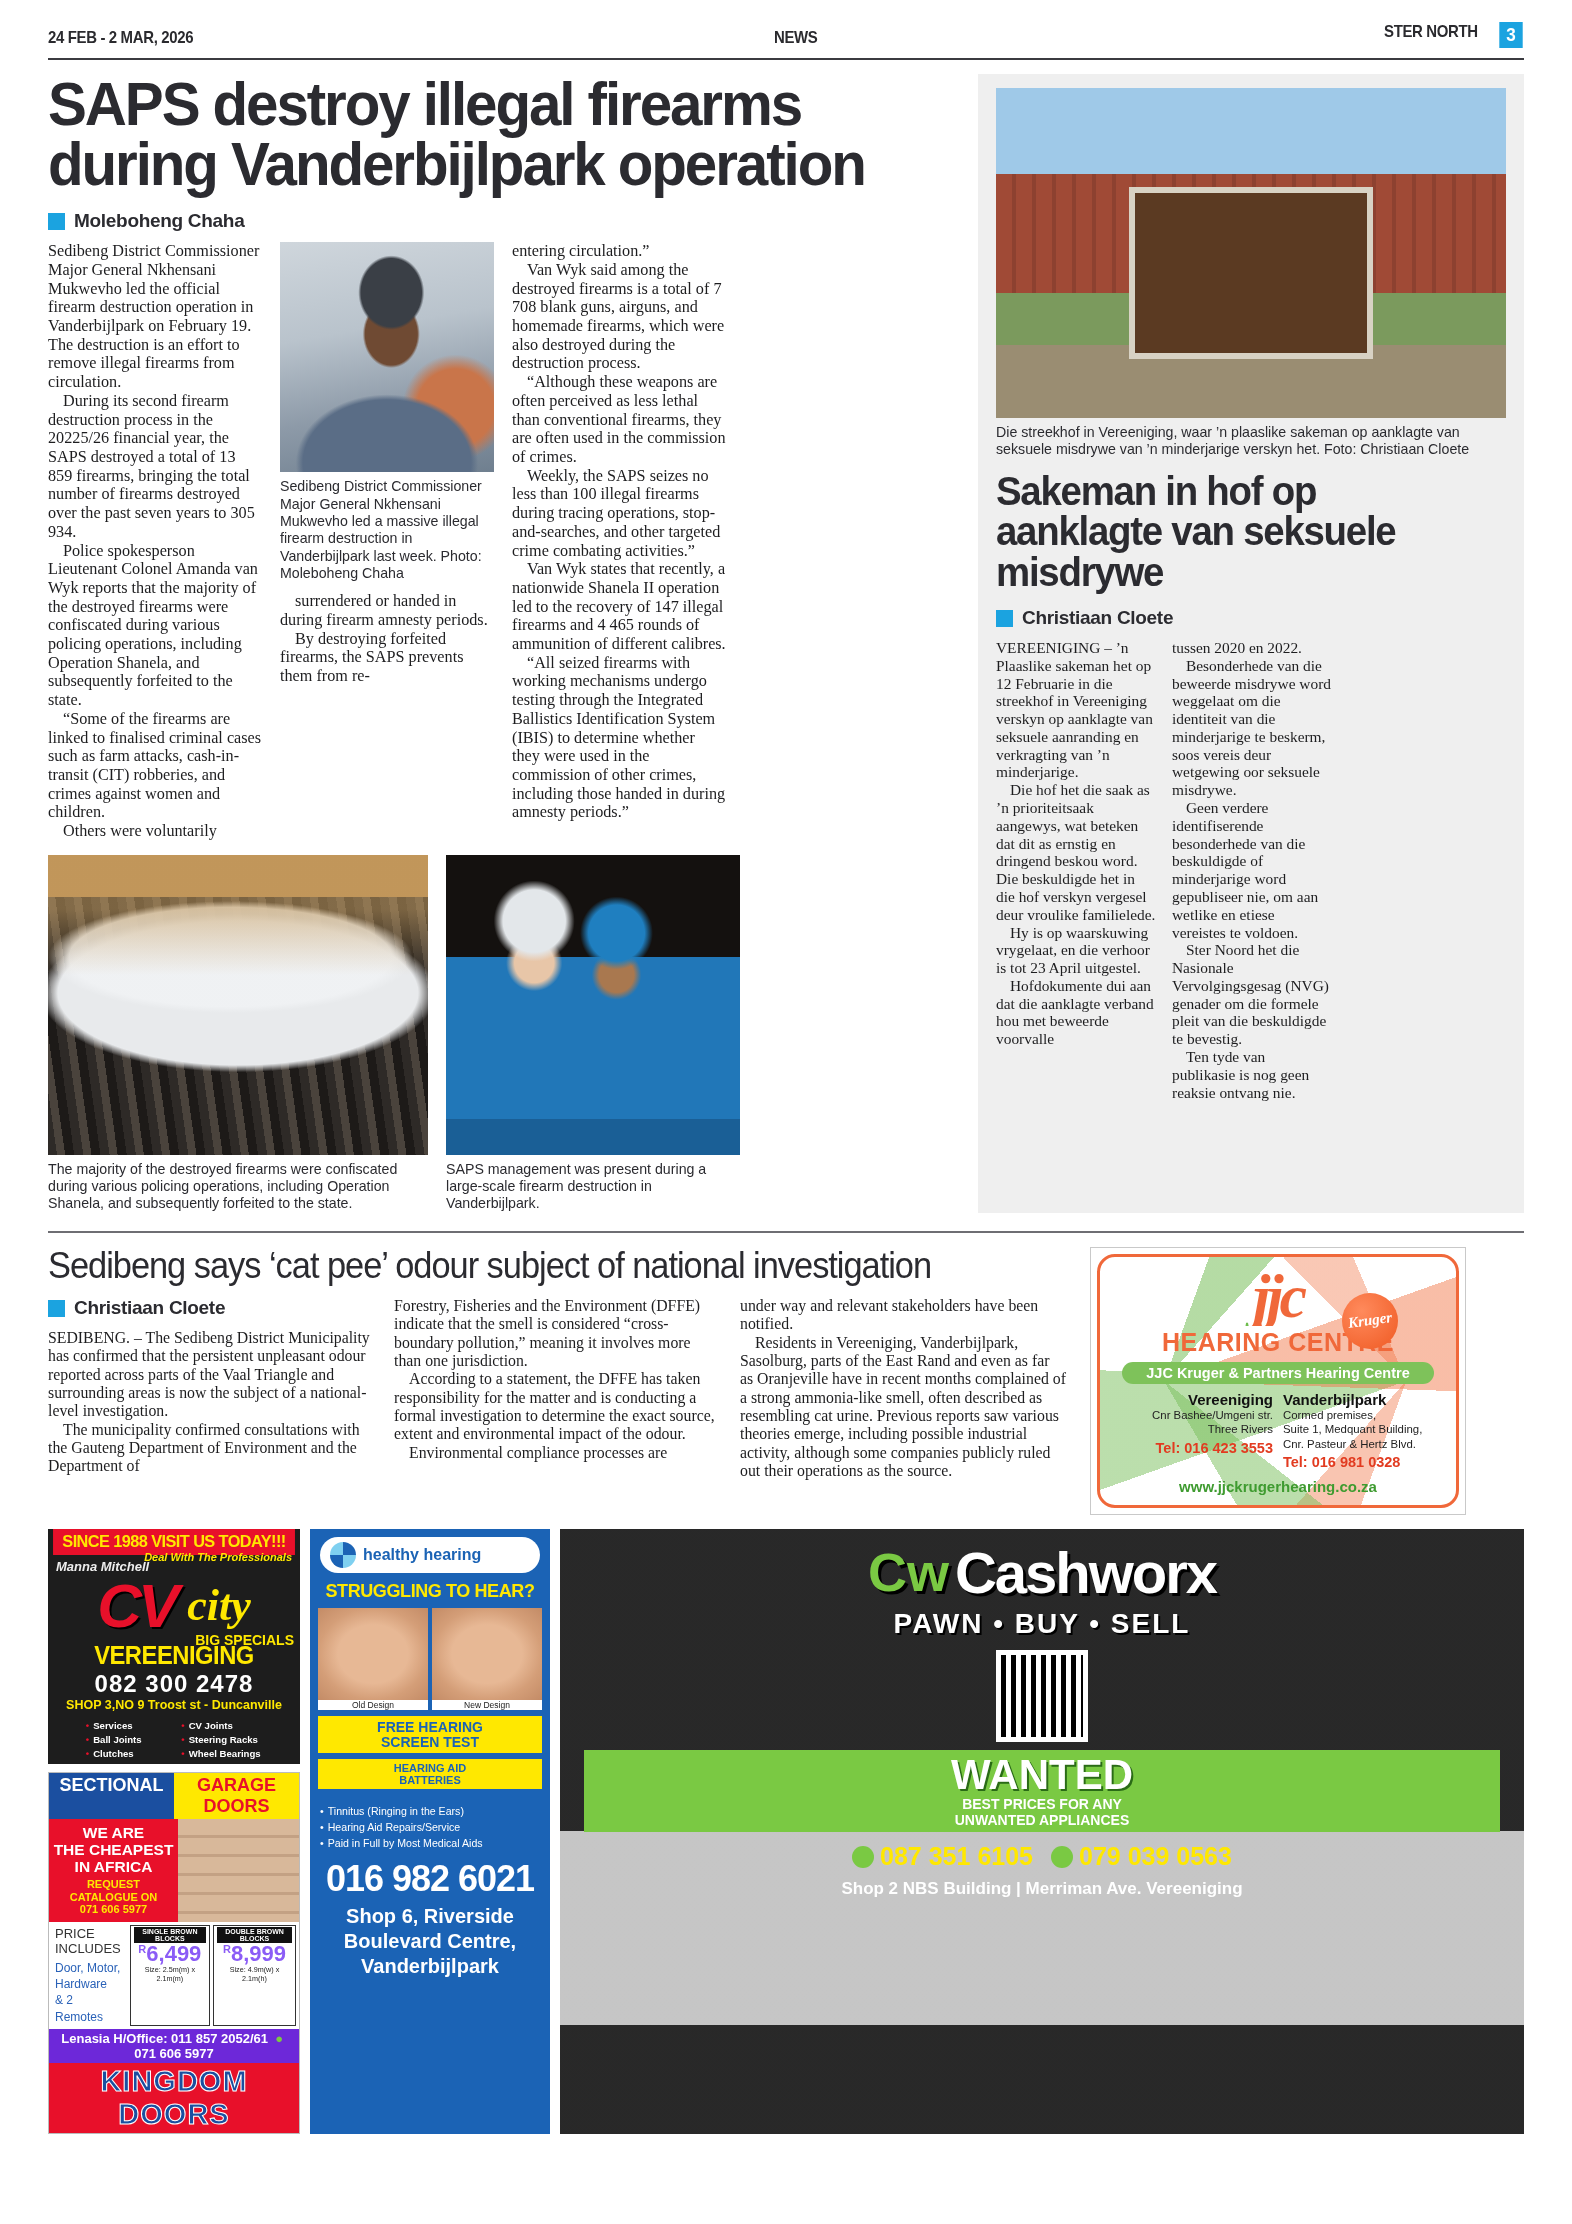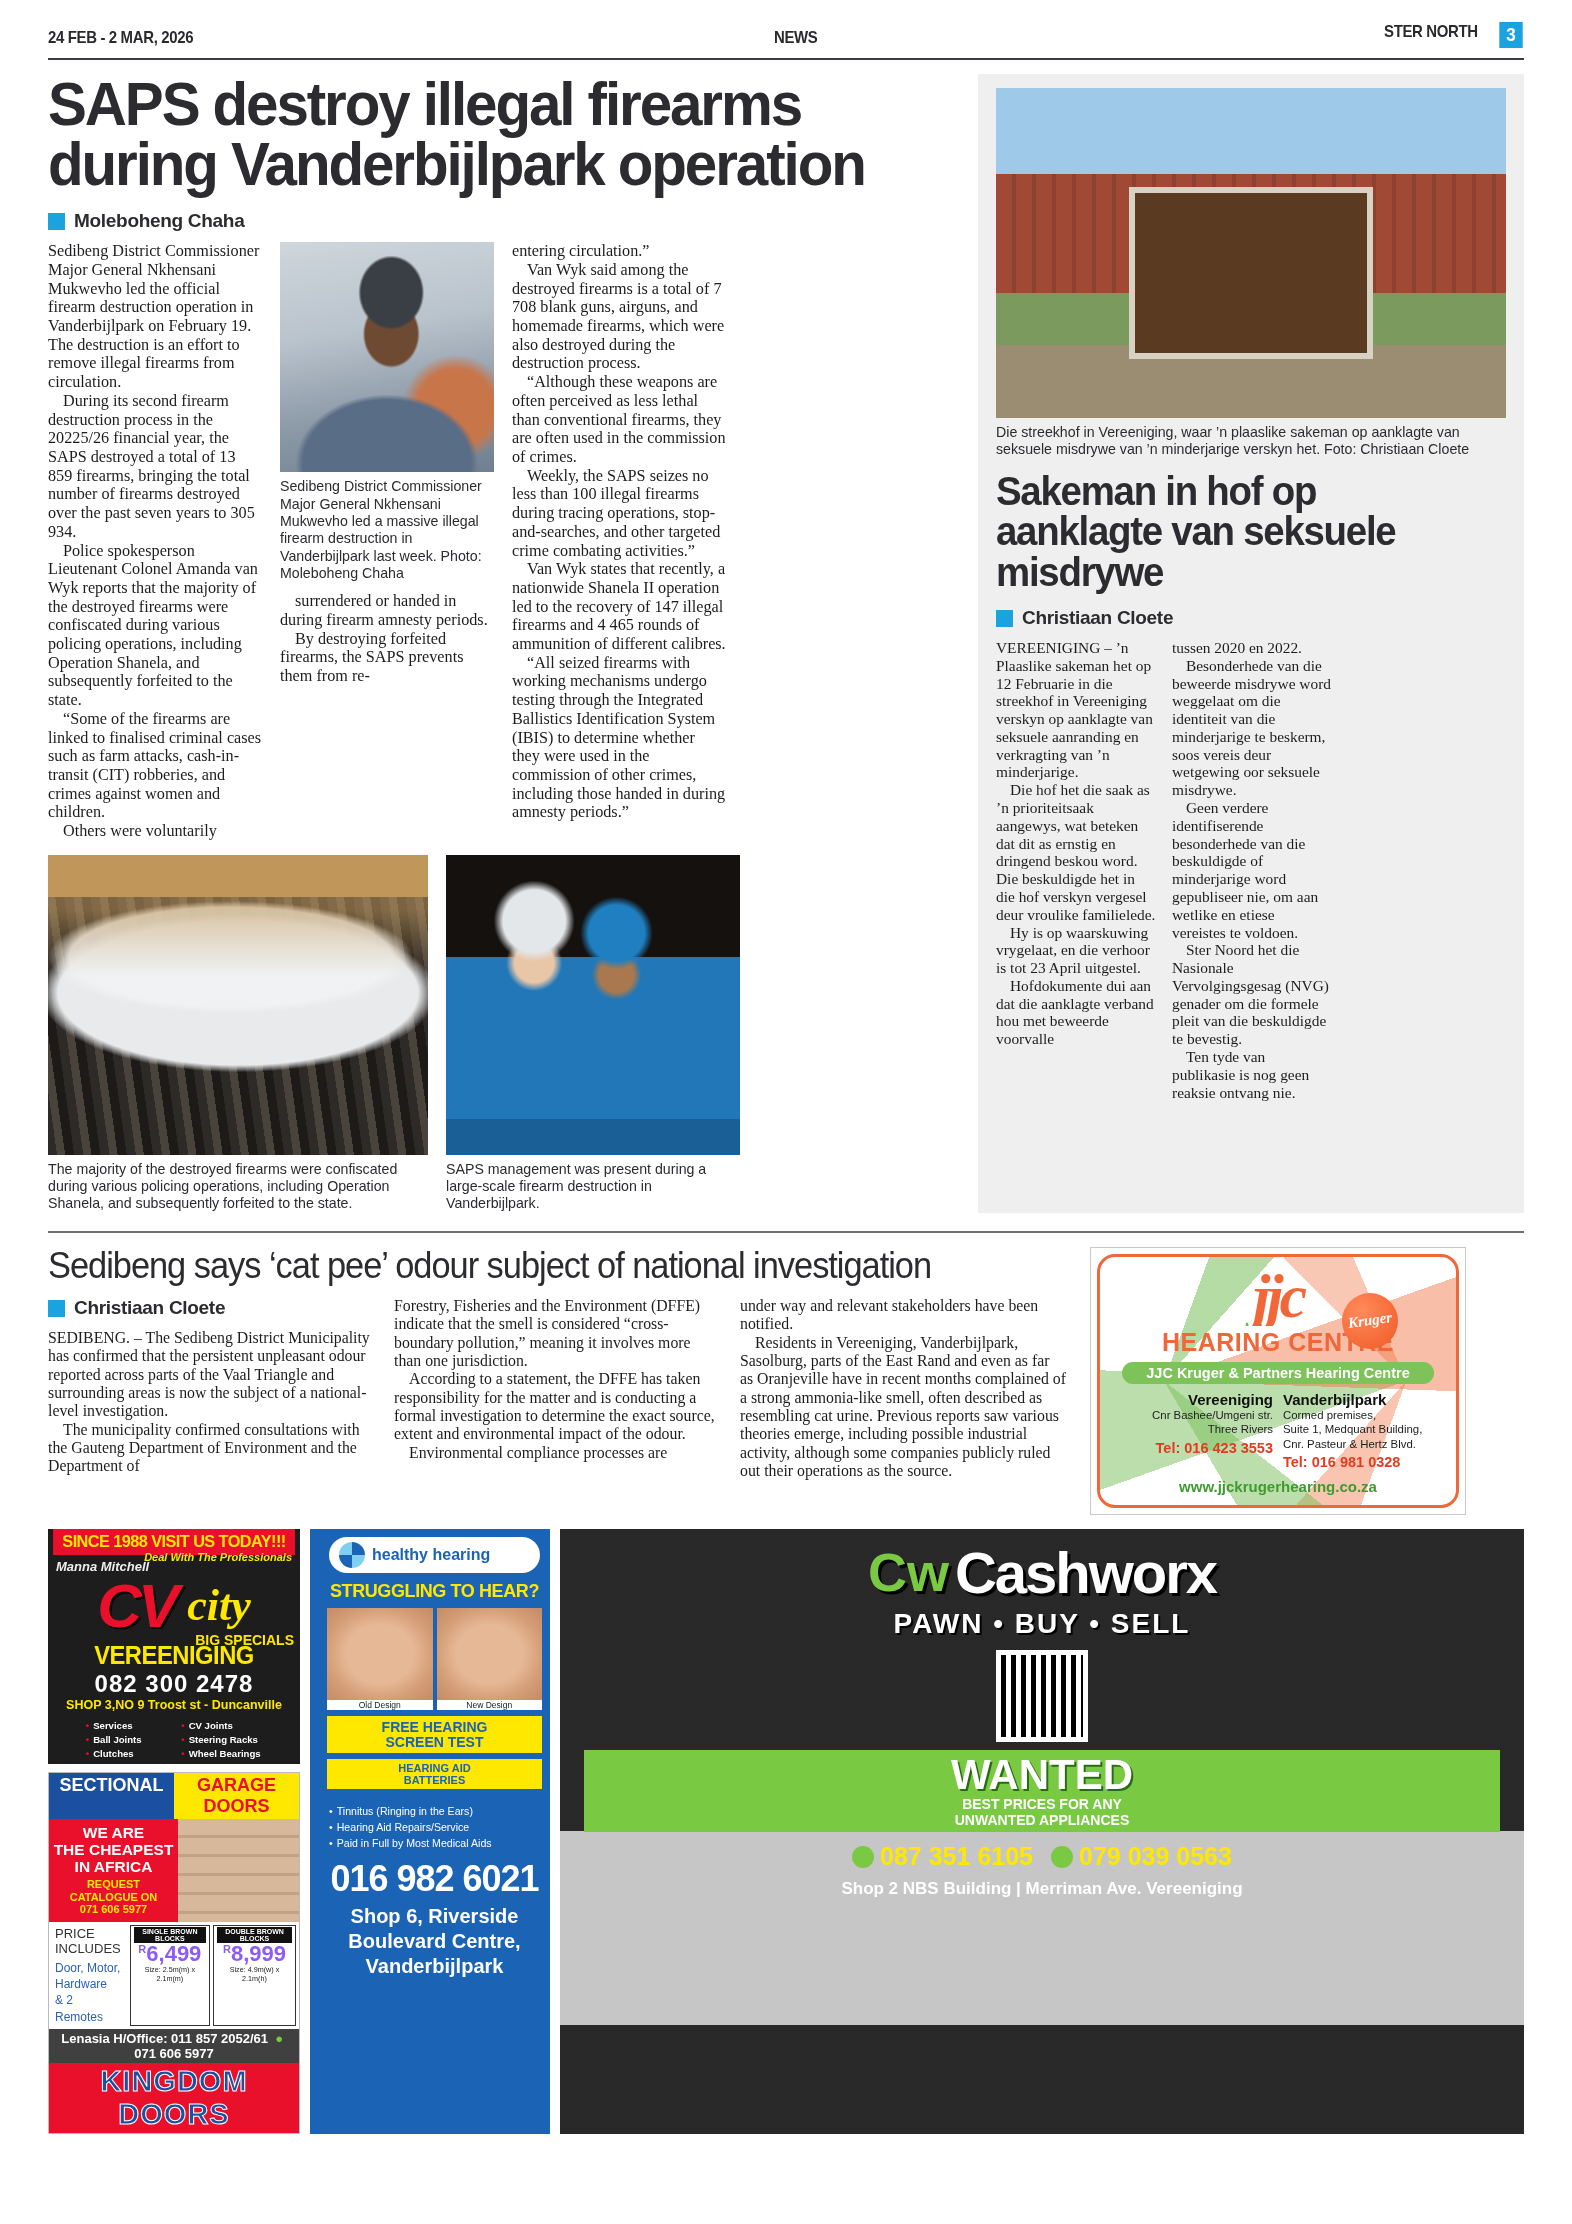--- a/index.html
+++ b/index.html
@@ -254,26 +254,26 @@
   .kd-row3 { display:flex; }
   .kd-pi { flex:1; padding:4px 6px; font-family:"Liberation Sans",sans-serif;}
   .kd-pi .h { font-size:13px; color:#333; }
   .kd-pi .s { font-size:12px; color:#2a62b8; margin-top:4px; line-height:1.35;}
   .kd-prices { display:flex; gap:3px; padding:3px; }
   .kd-pr { background:#fff; border:1px solid #333; padding:1px 3px; text-align:center;}
   .kd-pr .t { background:#111; color:#fff; font-family:"Liberation Sans",sans-serif; font-size:7px; font-weight:700; padding:1px 2px;}
   .kd-pr .p { color:#8b5cf6; font-family:"Liberation Sans",sans-serif; font-weight:700; font-size:22px; line-height:1;}
   .kd-pr .p sup { font-size:11px; }
   .kd-pr .sz { font-size:7.2px; color:#222; font-family:"Liberation Sans",sans-serif;}
-  .kd-bar { background:#404040; color:#fff; font-family:"Liberation Sans",sans-serif; font-weight:700; font-size:13px; text-align:center; padding:2px 0;}
+  .kd-bar { background:#6d28d9; color:#fff; font-family:"Liberation Sans",sans-serif; font-weight:700; font-size:13px; text-align:center; padding:2px 0;}
   .kd-brand { background:#e8102a; text-align:center; padding:2px 0;}
   .kd-brand span { color:#1b4fa0; font-family:"Liberation Sans",sans-serif; font-weight:700; font-size:29px; letter-spacing:1px; -webkit-text-stroke:1px #fff;}
 
   
-  .hh { background:#1b63b5; height:100%; position:relative; overflow:hidden;padding-left:9px; }
+  .hh { background:#1b63b5; height:100%; position:relative; overflow:hidden; }
   .hh-pill { background:#fff; border-radius:999px; margin:8px 10px; padding:5px 10px; display:flex; align-items:center; gap:7px;}
   .hh-swirl { width:26px;height:26px;border-radius:50%;
     background:conic-gradient(#1b63b5 0 25%, #7fd0f0 25% 50%, #1b63b5 50% 75%, #7fd0f0 75%);}
   .hh-pill b { font-family:"Liberation Sans",sans-serif; color:#1b63b5; font-size:16px;}
   .hh-h { color:#ffe800; font-family:"Liberation Sans",sans-serif; font-weight:700; font-size:18px; text-align:center; letter-spacing:-.4px;}
   .hh-ears { display:flex; gap:4px; padding:6px 8px 0;}
   .hh-ear { flex:1; height:92px; background:radial-gradient(ellipse at 50% 50%, #e7b895 0 45%, #d49e78 70%, #c38b66 100%); position:relative;}
   .hh-earlbl { font-family:"Liberation Sans",sans-serif; font-size:8.5px; text-align:center; color:#222; background:#fff;}
   .hh-free { background:#ffe800; margin:6px 8px; text-align:center; padding:4px 0;}
   .hh-free span { color:#1b63b5; font-family:"Liberation Sans",sans-serif; font-weight:700; font-size:14px; line-height:1.05; display:block;}

